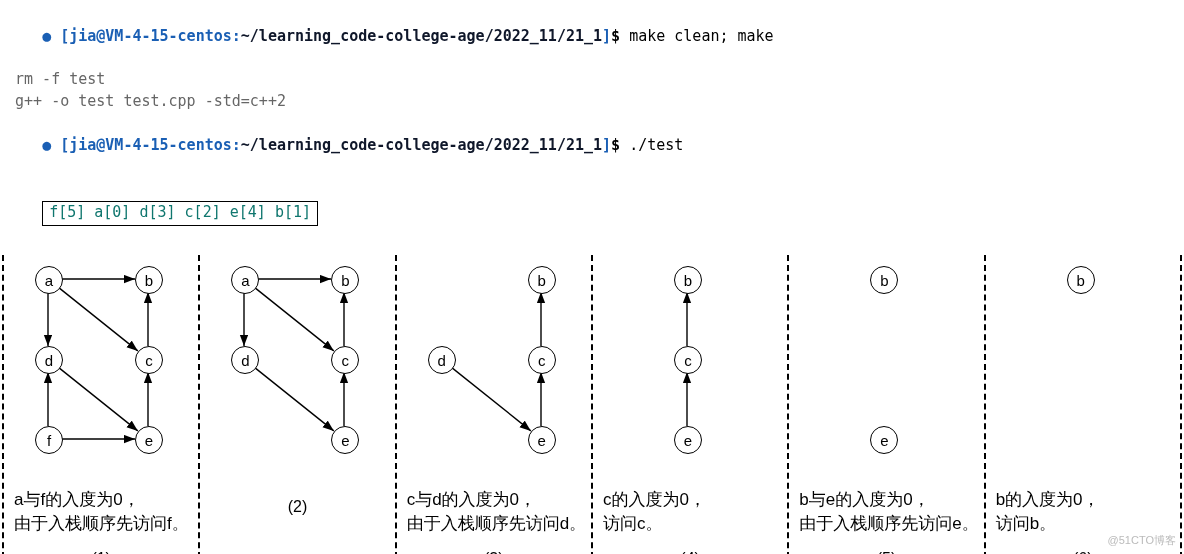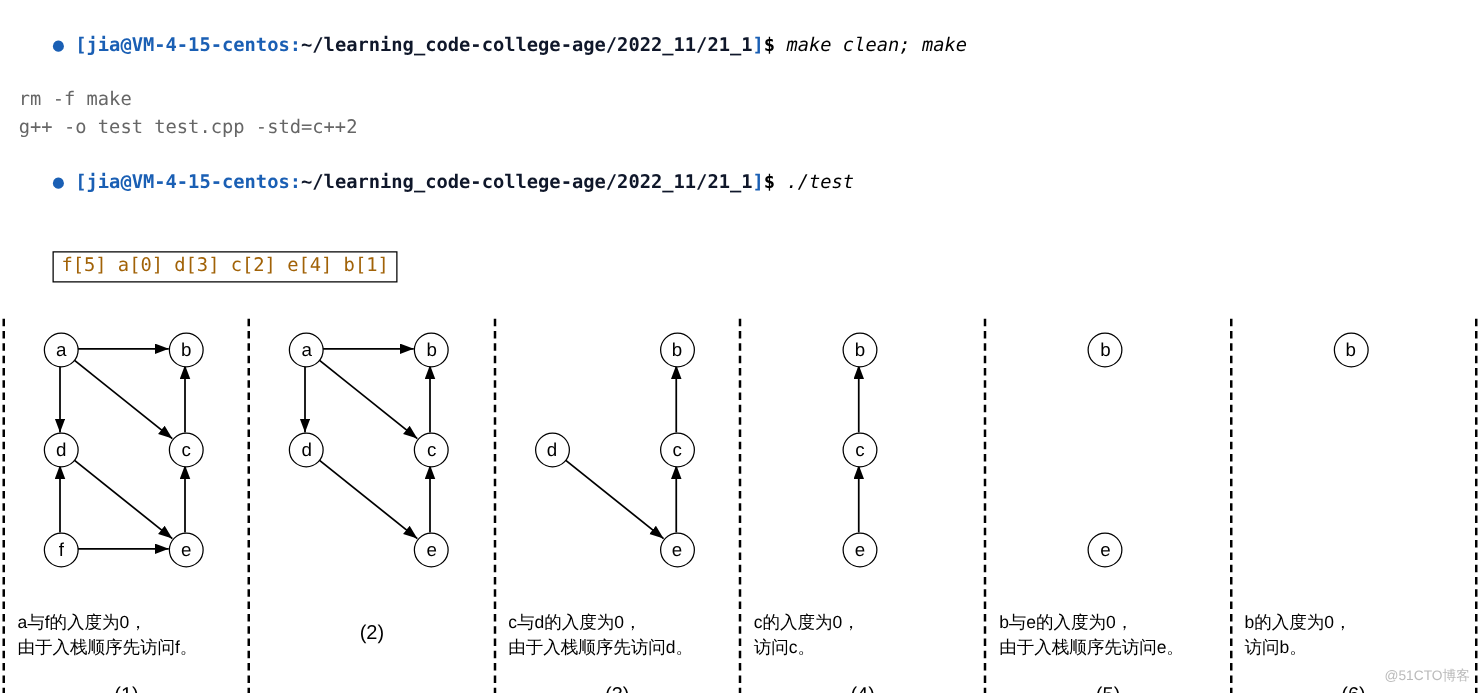--- a/index.html
+++ b/index.html
@@ -15,27 +15,27 @@
     font-size: 15px;
     line-height: 1.45;
     padding: 4px 6px 0 6px;
   }
   .t-line { white-space: pre; }
   .bullet { color: #1a5fb4; font-weight: bold; }
   .user-host { color: #1a5fb4; font-weight: 600; }
   .path { color: #0f172a; font-weight: 600; }
   .bracket { color: #1a5fb4; font-weight: 600; }
   .dollar { color: #000; font-weight: 600; }
-  .cmd { color: #000; font-style: italic; }
+  .cmd { color: #000; }
   .out { color: #666; }
   .boxed {
     display: inline-block;
     border: 1.5px solid #000;
     padding: 0 6px 1px 6px;
-    color: #a16207;
+    color: #0f766e;
     margin-top: 1px;
   }
 
   .stage-row {
     display: flex;
     flex-direction: row;
     align-items: stretch;
     margin-top: 8px;
   }
   .sep {
@@ -65,21 +65,21 @@
     font-size: 15px;
     transform: translate(-13px, -13px);
   }
   svg.edges {
     position: absolute;
     left: 0; top: 0;
     width: 100%; height: 100%;
     overflow: visible;
   }
   .caption {
-    font-size: 14px;
+    font-size: 17px;
     line-height: 1.4;
     padding: 4px 0 0 6px;
     min-height: 46px;
   }
   .stage-num {
     text-align: center;
     font-size: 16px;
     margin-top: 14px;
   }
   .watermark {
@@ -90,21 +90,21 @@
     margin-left: 36px;
   }
 </style>
 </head>
 <body>
 
 <div class="terminal">
   <div class="t-line">
     <span class="bullet">●</span><span class="bracket"> [</span><span class="user-host">jia@VM-4-15-centos</span><span class="bracket">:</span><span class="path">~/learning_code-college-age/2022_11/21_1</span><span class="bracket">]</span><span class="dollar">$ </span><span class="cmd">make clean; make</span>
   </div>
-  <div class="t-line out"> rm -f make</div>
+  <div class="t-line out"> rm -f test</div>
   <div class="t-line out"> g++ -o test test.cpp -std=c++2</div>
   <div class="t-line">
     <span class="bullet">●</span><span class="bracket"> [</span><span class="user-host">jia@VM-4-15-centos</span><span class="bracket">:</span><span class="path">~/learning_code-college-age/2022_11/21_1</span><span class="bracket">]</span><span class="dollar">$ </span><span class="cmd">./test</span>
   </div>
   <div class="t-line">
     <span class="boxed">f[5] a[0] d[3] c[2] e[4] b[1]</span>
   </div>
 </div>
 
 <div class="stage-row" id="stage-row">

